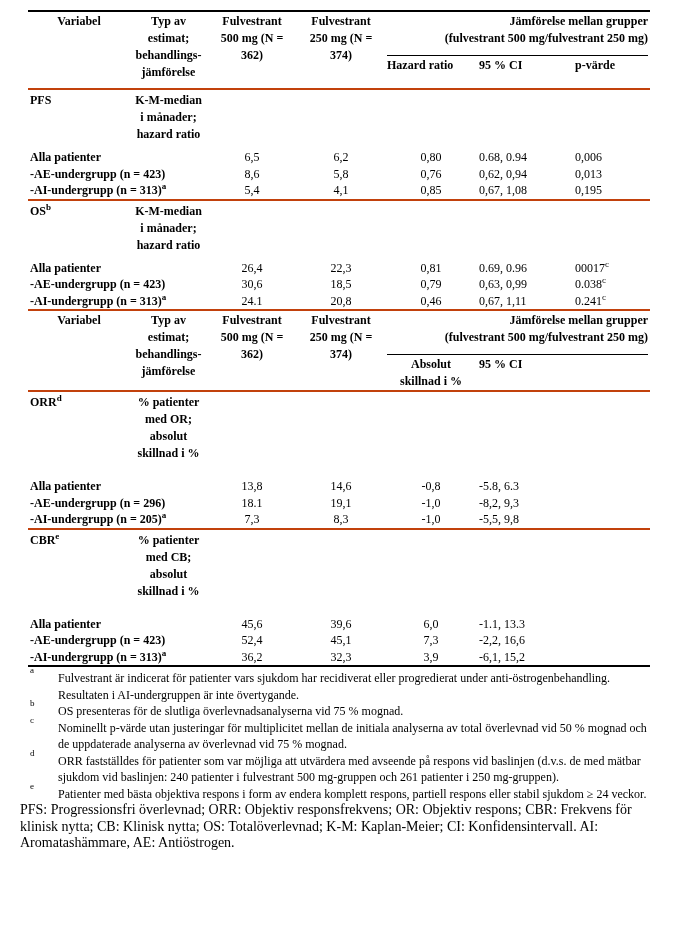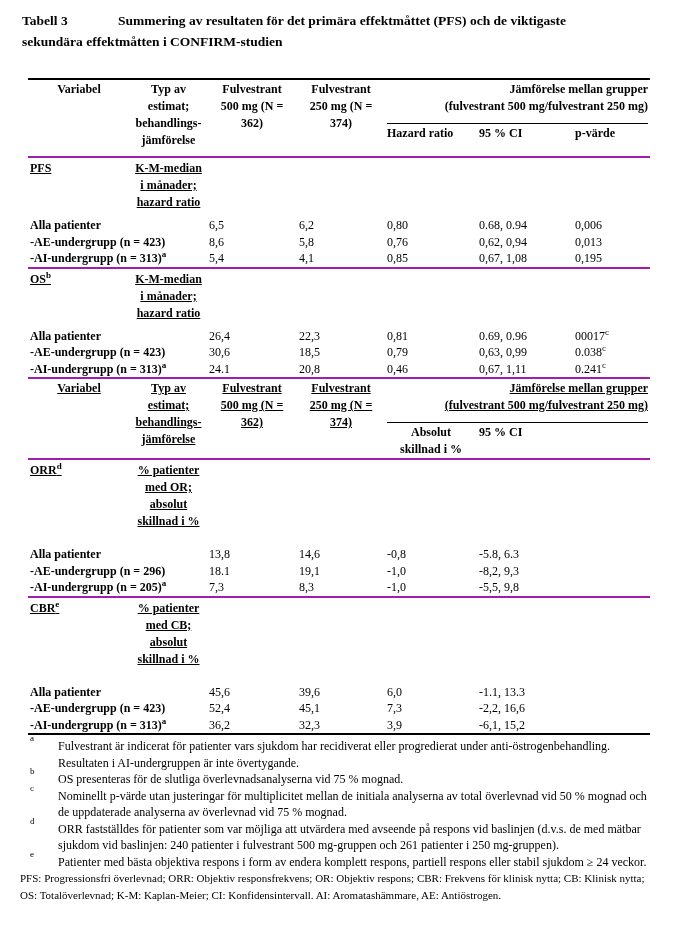--- a/index.html
+++ b/index.html
@@ -8,52 +8,48 @@
   .page { width:676px; height:928px; background:#fff; color:#000;
           padding:10px 20px 0 20px;
           font-family:"Liberation Serif","DejaVu Serif",serif; }
   .title { font-weight:bold; font-size:13.5px; line-height:21px; margin-left:2px; margin-bottom:26px; }
   .t-label { display:inline-block; width:96px; }
   .t-text { white-space:pre-line; }
 
   table.results { border-collapse:collapse; table-layout:fixed; width:622px; margin-left:8px;
           border-top:2px solid #000; border-bottom:2px solid #000; font-size:12px; }
   td { vertical-align:top; padding:0 2px; }
-  tr.bt { border-top:2px solid #a21caf;text-decoration:underline; }
+  tr.bt { border-top:2px solid #c2410c; }
 
   .hdr td { font-weight:bold; line-height:17px; padding-top:1px; }
   .pre { white-space:pre-line;text-align:center; }
   .group { text-align:right; }
   .gt { display:block; }
   .gs { display:block; border-bottom:1.5px solid #000; padding-bottom:8px; }
   .subrow td { font-weight:bold; line-height:17px; height:33px; padding-top:1px; }
 
   .section td { font-weight:bold; line-height:17px; padding-top:2px; }
   .sp-sm td { height:6px; }
   .sp-lg td { height:16px; }
 
   .dr td { line-height:16.5px; height:16.5px; white-space:nowrap; }
   .dr .lbl { font-weight:bold; }
-  .num { text-align:left; }
+  .num { text-align:center; }
   sup { font-size:9px; line-height:0; vertical-align:super; }
 
   .footnotes { margin-left:8px; margin-top:3px; font-size:12px; width:632px; }
   .footnote { position:relative; padding-left:30px; line-height:16.5px; }
   .fn-marker { position:absolute; left:2px; top:0px; font-size:9px; }
-  .abbr { font-size:11px; line-height:16.5px; margin-left:0; width:636px; }
+  .abbr { font-size:14px; line-height:16.5px; margin-left:0; width:636px; }
 </style>
 </head>
 <body>
 
 <div class="page">
 
-  <div class="title">
-    <span class="t-label">Tabell 3</span><span class="t-text">Summering av resultaten för det primära effektmåttet (PFS) och de viktigaste
-sekundära effektmåtten i CONFIRM-studien</span>
-  </div>
 
   <table class="results">
     <colgroup>
       <col style="width:102px">
         <col style="width:77px">
         <col style="width:90px">
         <col style="width:88px">
       <col style="width:92px">
         <col style="width:96px">
         <col style="width:77px">

